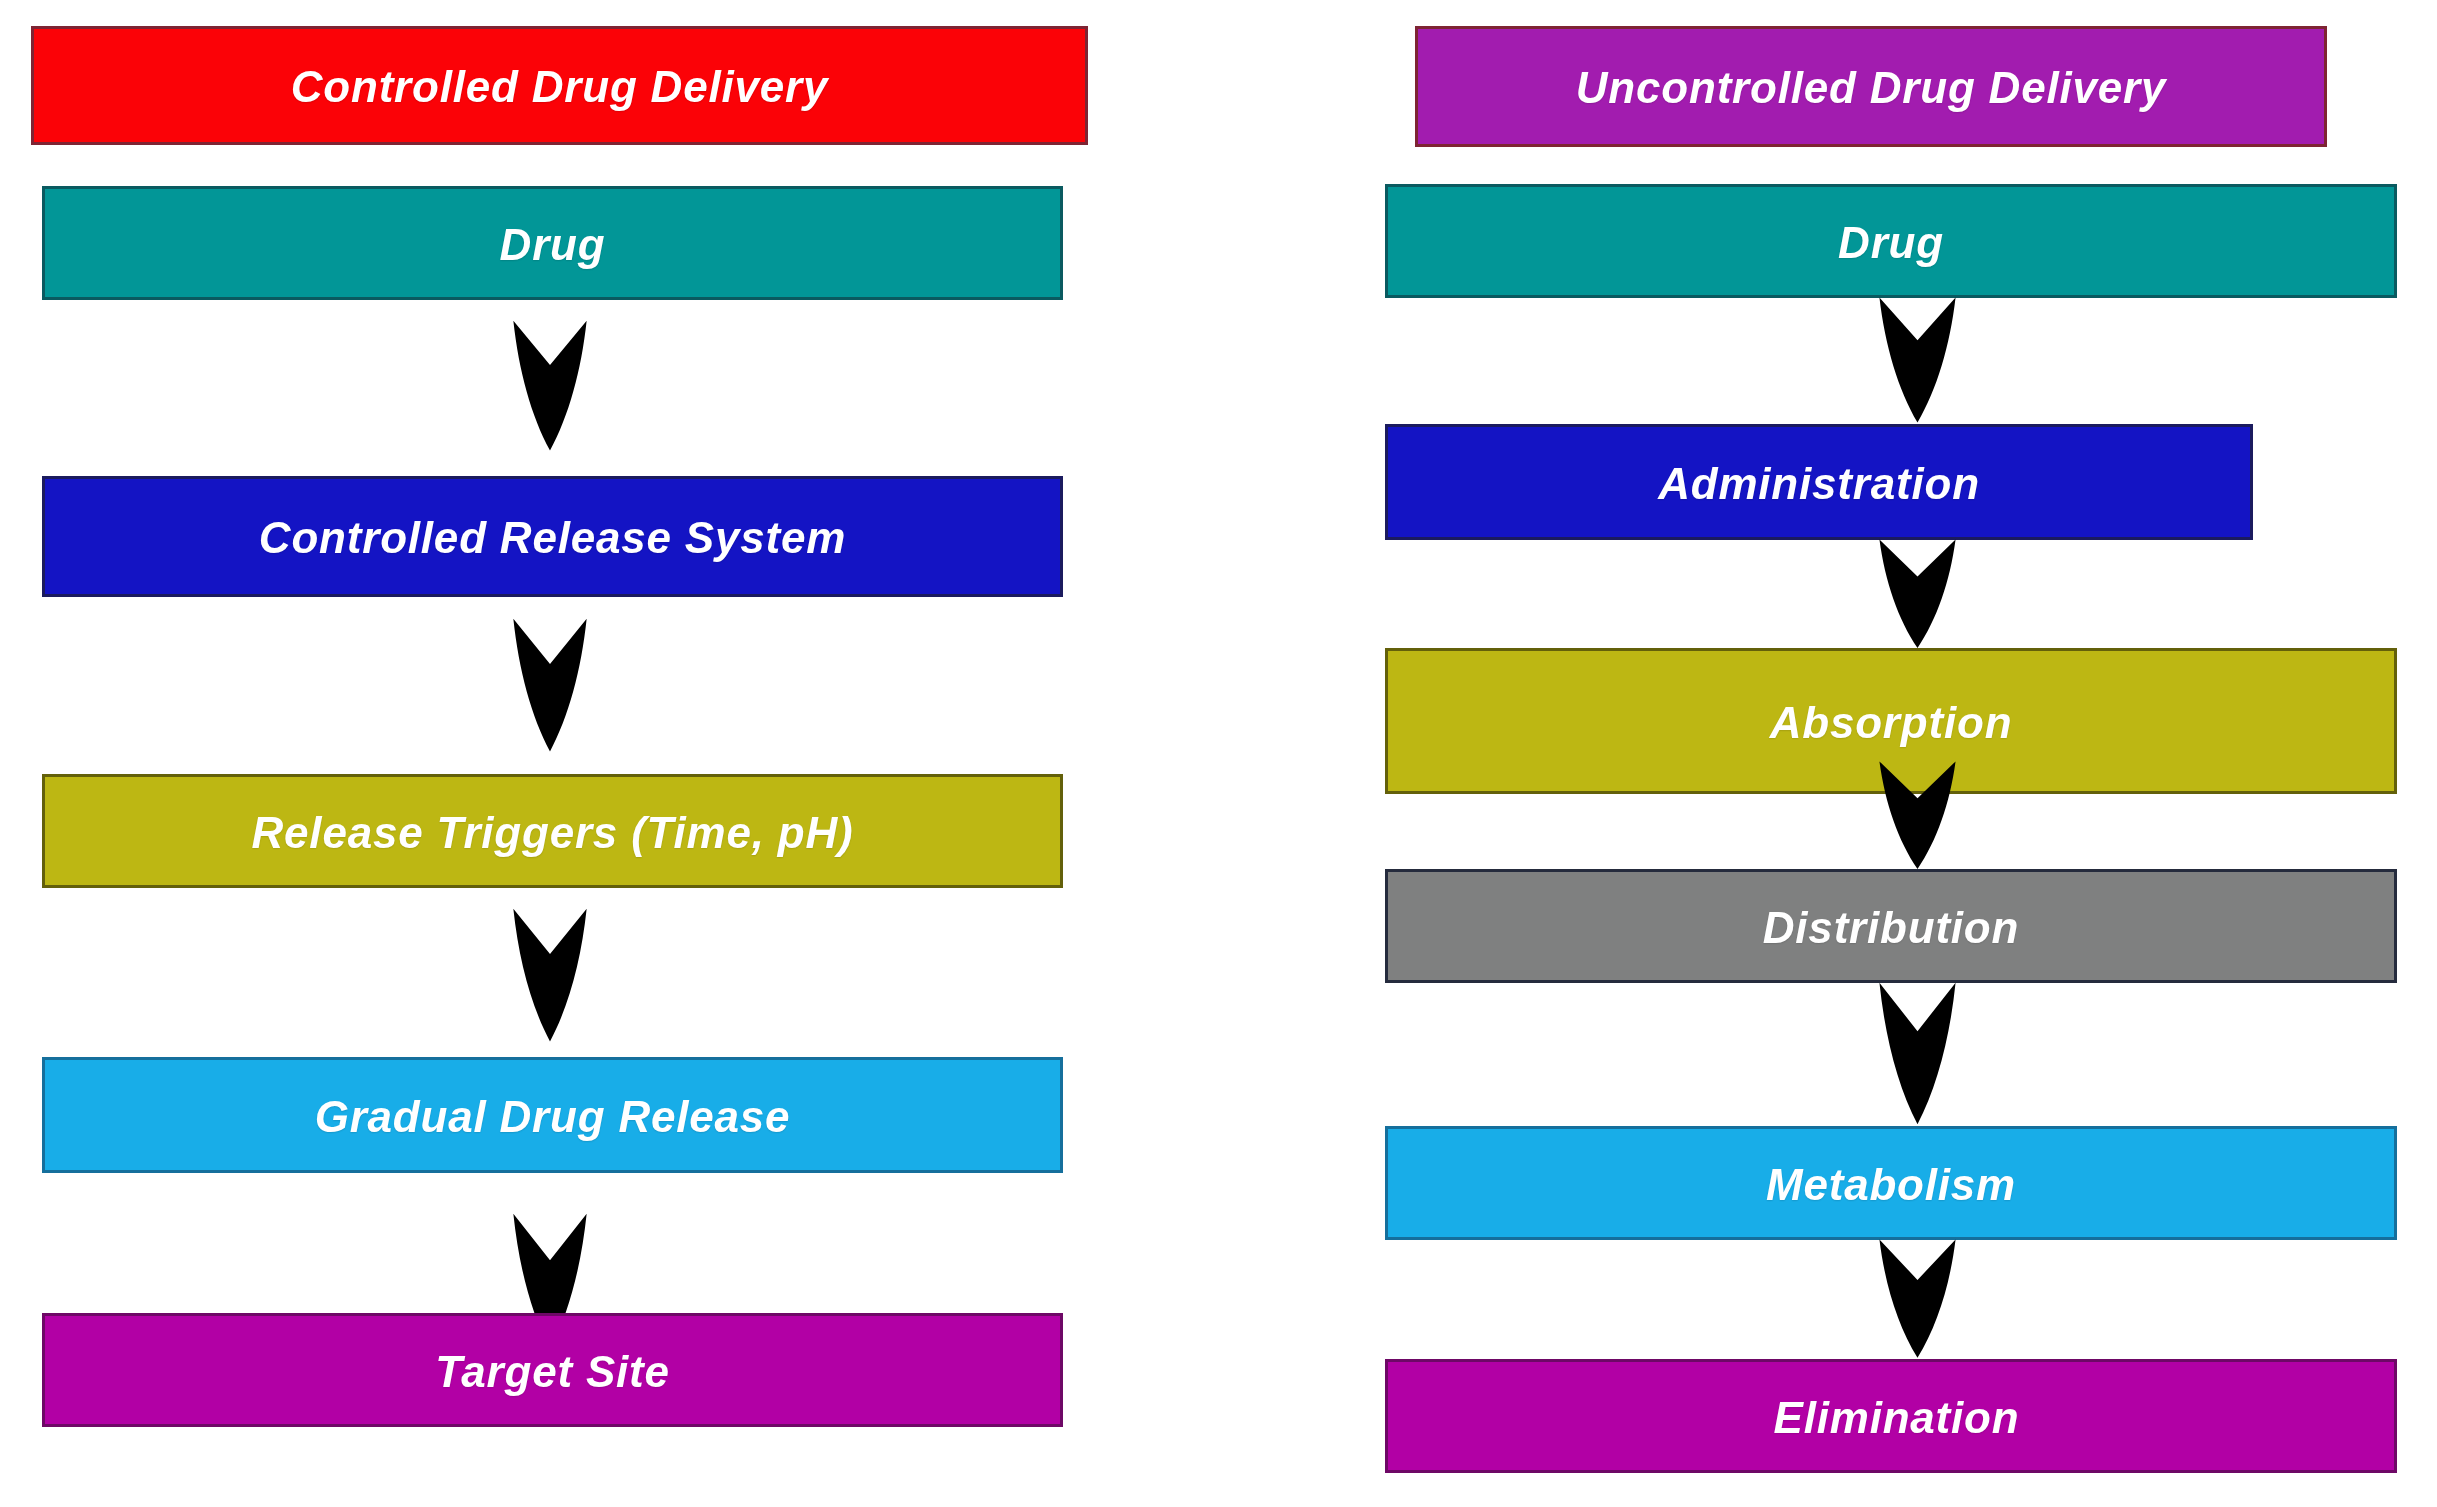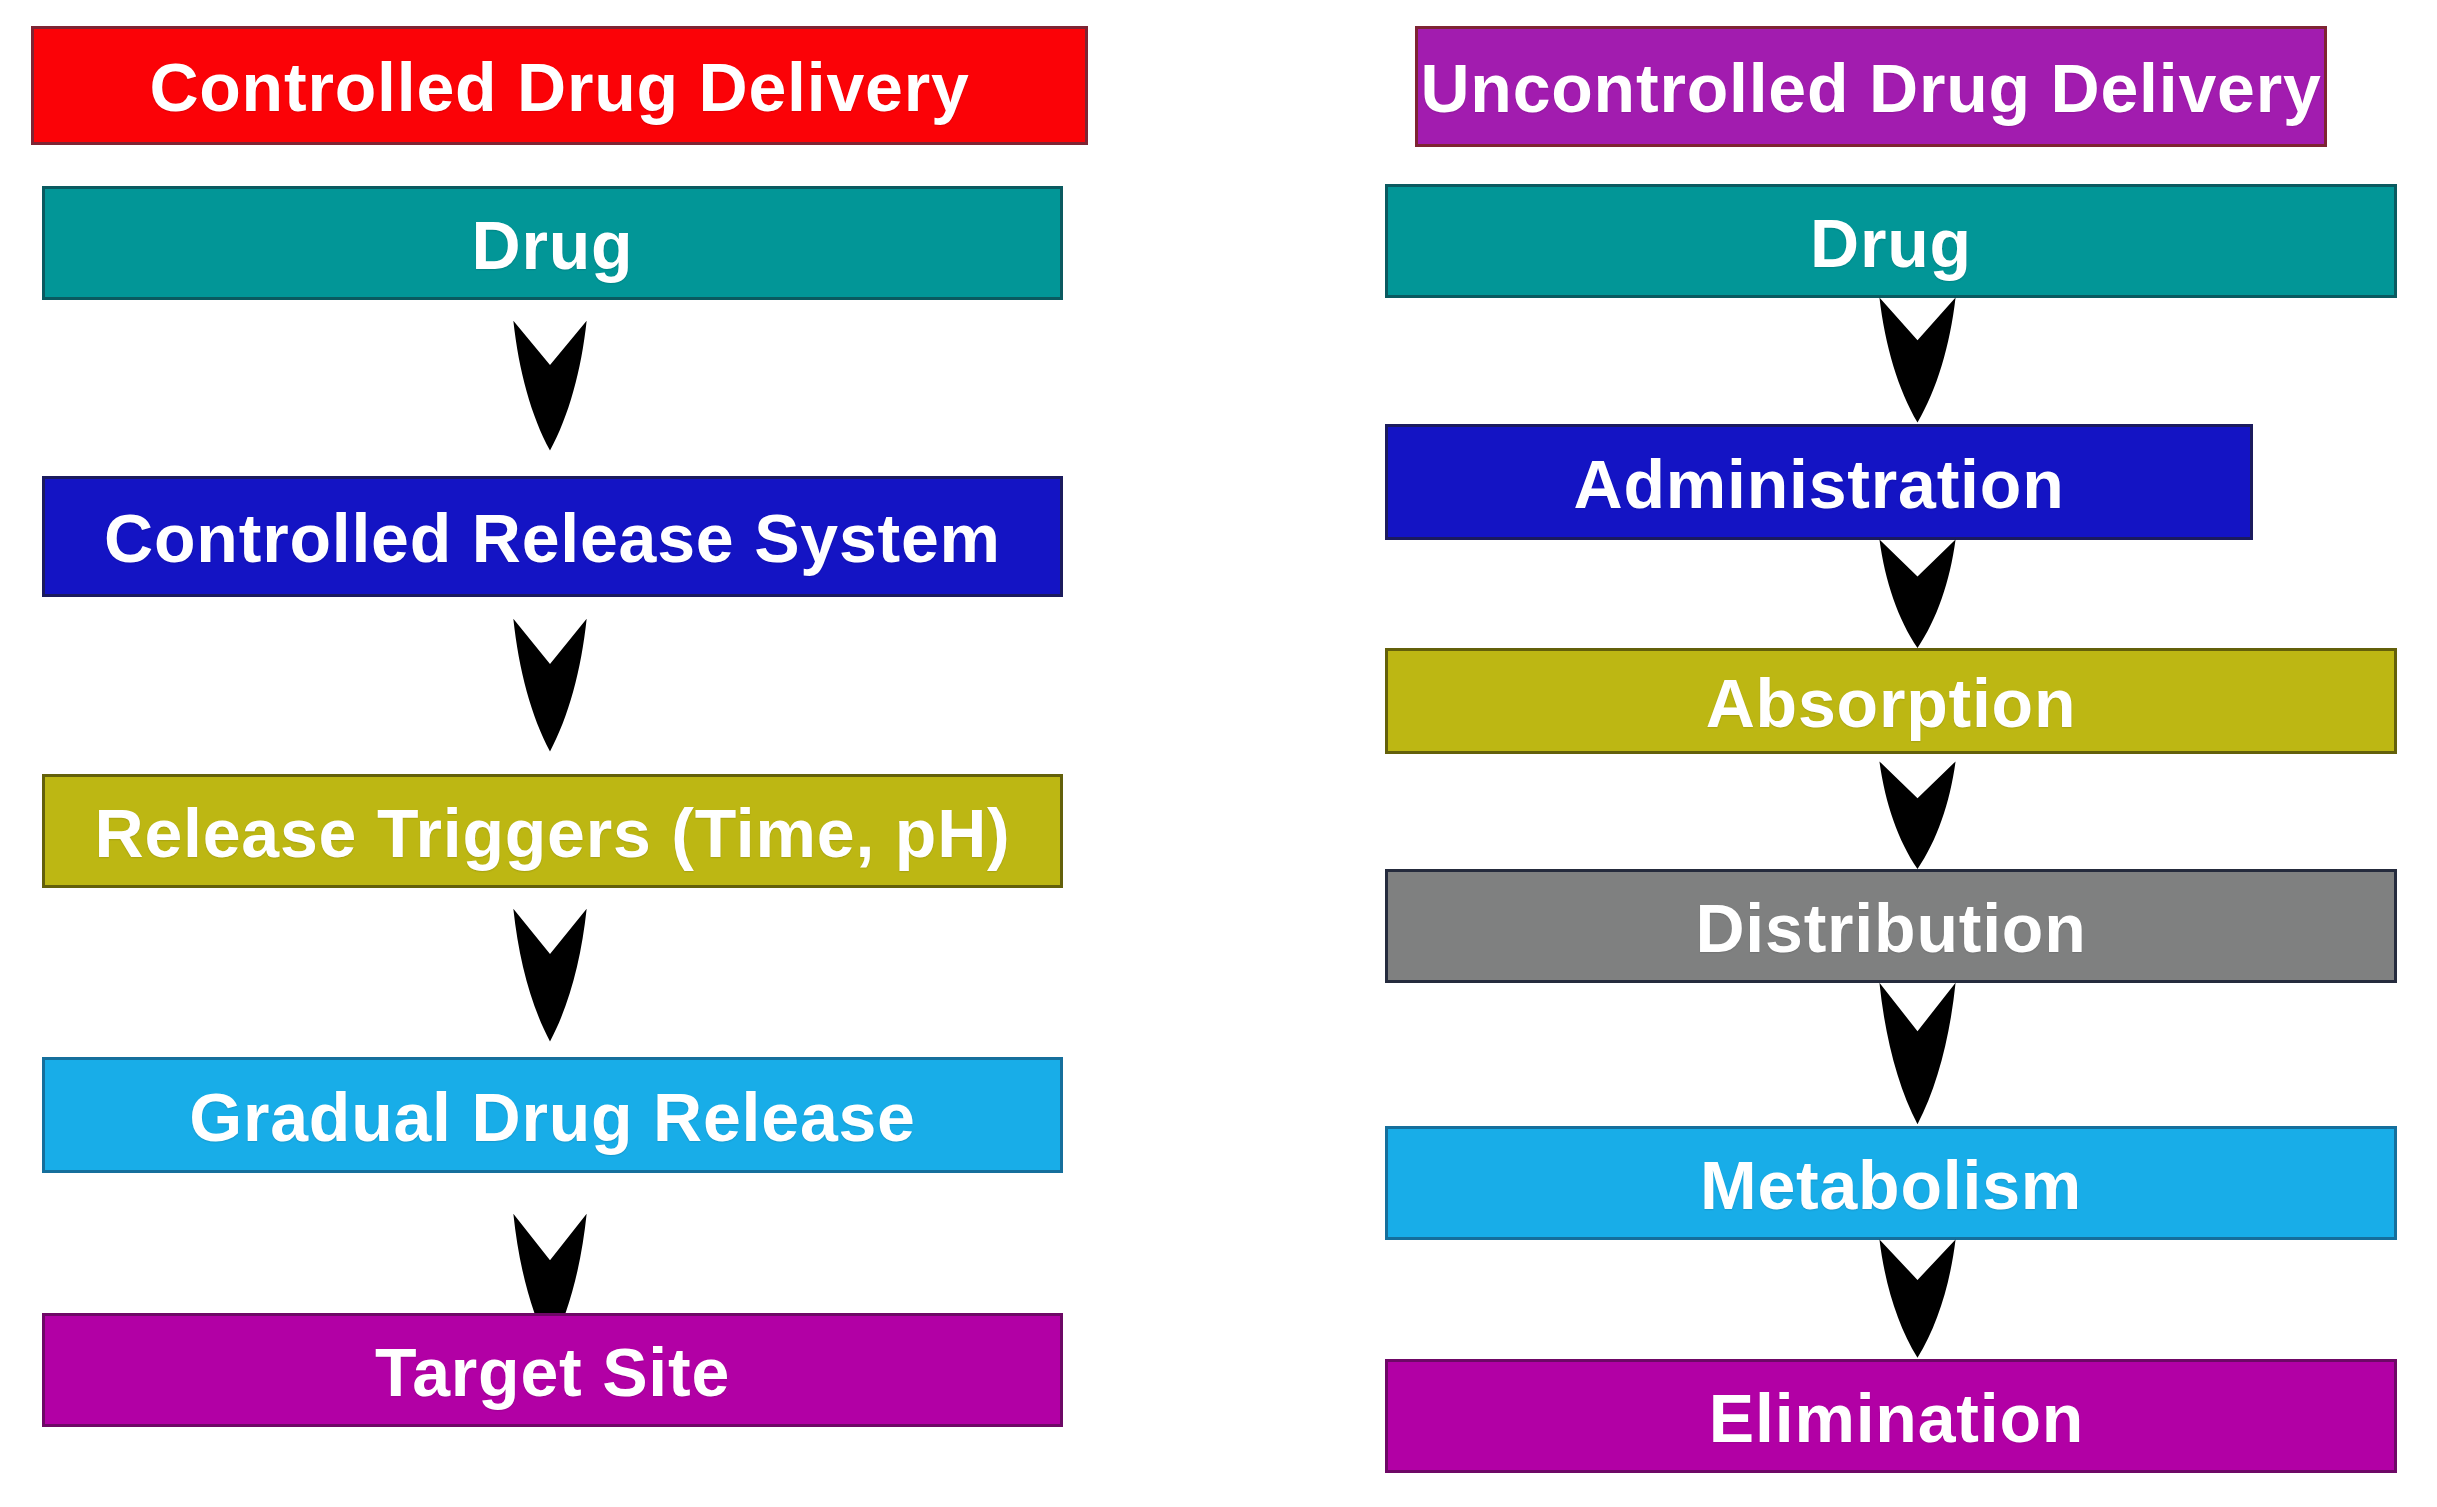--- a/index.html
+++ b/index.html
@@ -20,23 +20,24 @@
   .box {
     position: absolute;
     box-sizing: border-box;
     border: 3.3px solid #333;
     display: flex;
     align-items: center;
     justify-content: center;
     text-align: center;
     color: #ffffff;
     font-weight: bold;
-    font-size: 68px;
+    font-size: 44px;
     letter-spacing: 0.8px;
     line-height: 1;
+    font-style: italic;
   }
   .box span {
     display: block;
     padding-top: 3.3px;
     text-shadow: 0 0.8px 1.6px rgba(0,0,0,0.12);
   }
   .arrow {
     position: absolute;
     display: block;
   }
@@ -105,21 +106,21 @@
     </svg>
 
     <div class="box" style="left: 1385px; top: 424px; width: 868px; height: 116px; background-color: rgb(20, 20, 196); border-color: rgb(27, 27, 94); color: rgb(255, 255, 255);">
       <span>Administration</span>
     </div>
 
     <svg class="arrow" style="left:1877px; top:538px; width:81px; height:112px;" viewBox="0 0 100 160" preserveAspectRatio="none">
       <path d="M 3 2 L 50 55 L 97 2 C 90 62 74 116 50 157 C 26 116 10 62 3 2 Z" fill="#000000"></path>
     </svg>
 
-    <div class="box" style="left: 1385px; top: 648px; width: 1012px; height: 106px; background-color: rgb(189, 183, 19); border-color: rgb(99, 96, 10); color: rgb(255, 255, 255);">
+    <div class="box" style="left: 1385px; top: 648px; width: 1012px; height: 146px; background-color: rgb(189, 183, 19); border-color: rgb(99, 96, 10); color: rgb(255, 255, 255);">
       <span>Absorption</span>
     </div>
 
     <svg class="arrow" style="left:1877px; top:760px; width:81px; height:111px;" viewBox="0 0 100 160" preserveAspectRatio="none">
       <path d="M 3 2 L 50 55 L 97 2 C 90 62 74 116 50 157 C 26 116 10 62 3 2 Z" fill="#000000"></path>
     </svg>
 
     <div class="box" style="left: 1385px; top: 869px; width: 1012px; height: 114px; background-color: rgb(127, 128, 128); border-color: rgb(37, 43, 61); color: rgb(255, 255, 255); text-align: center;">
       <span>Distribution</span>
     </div>

